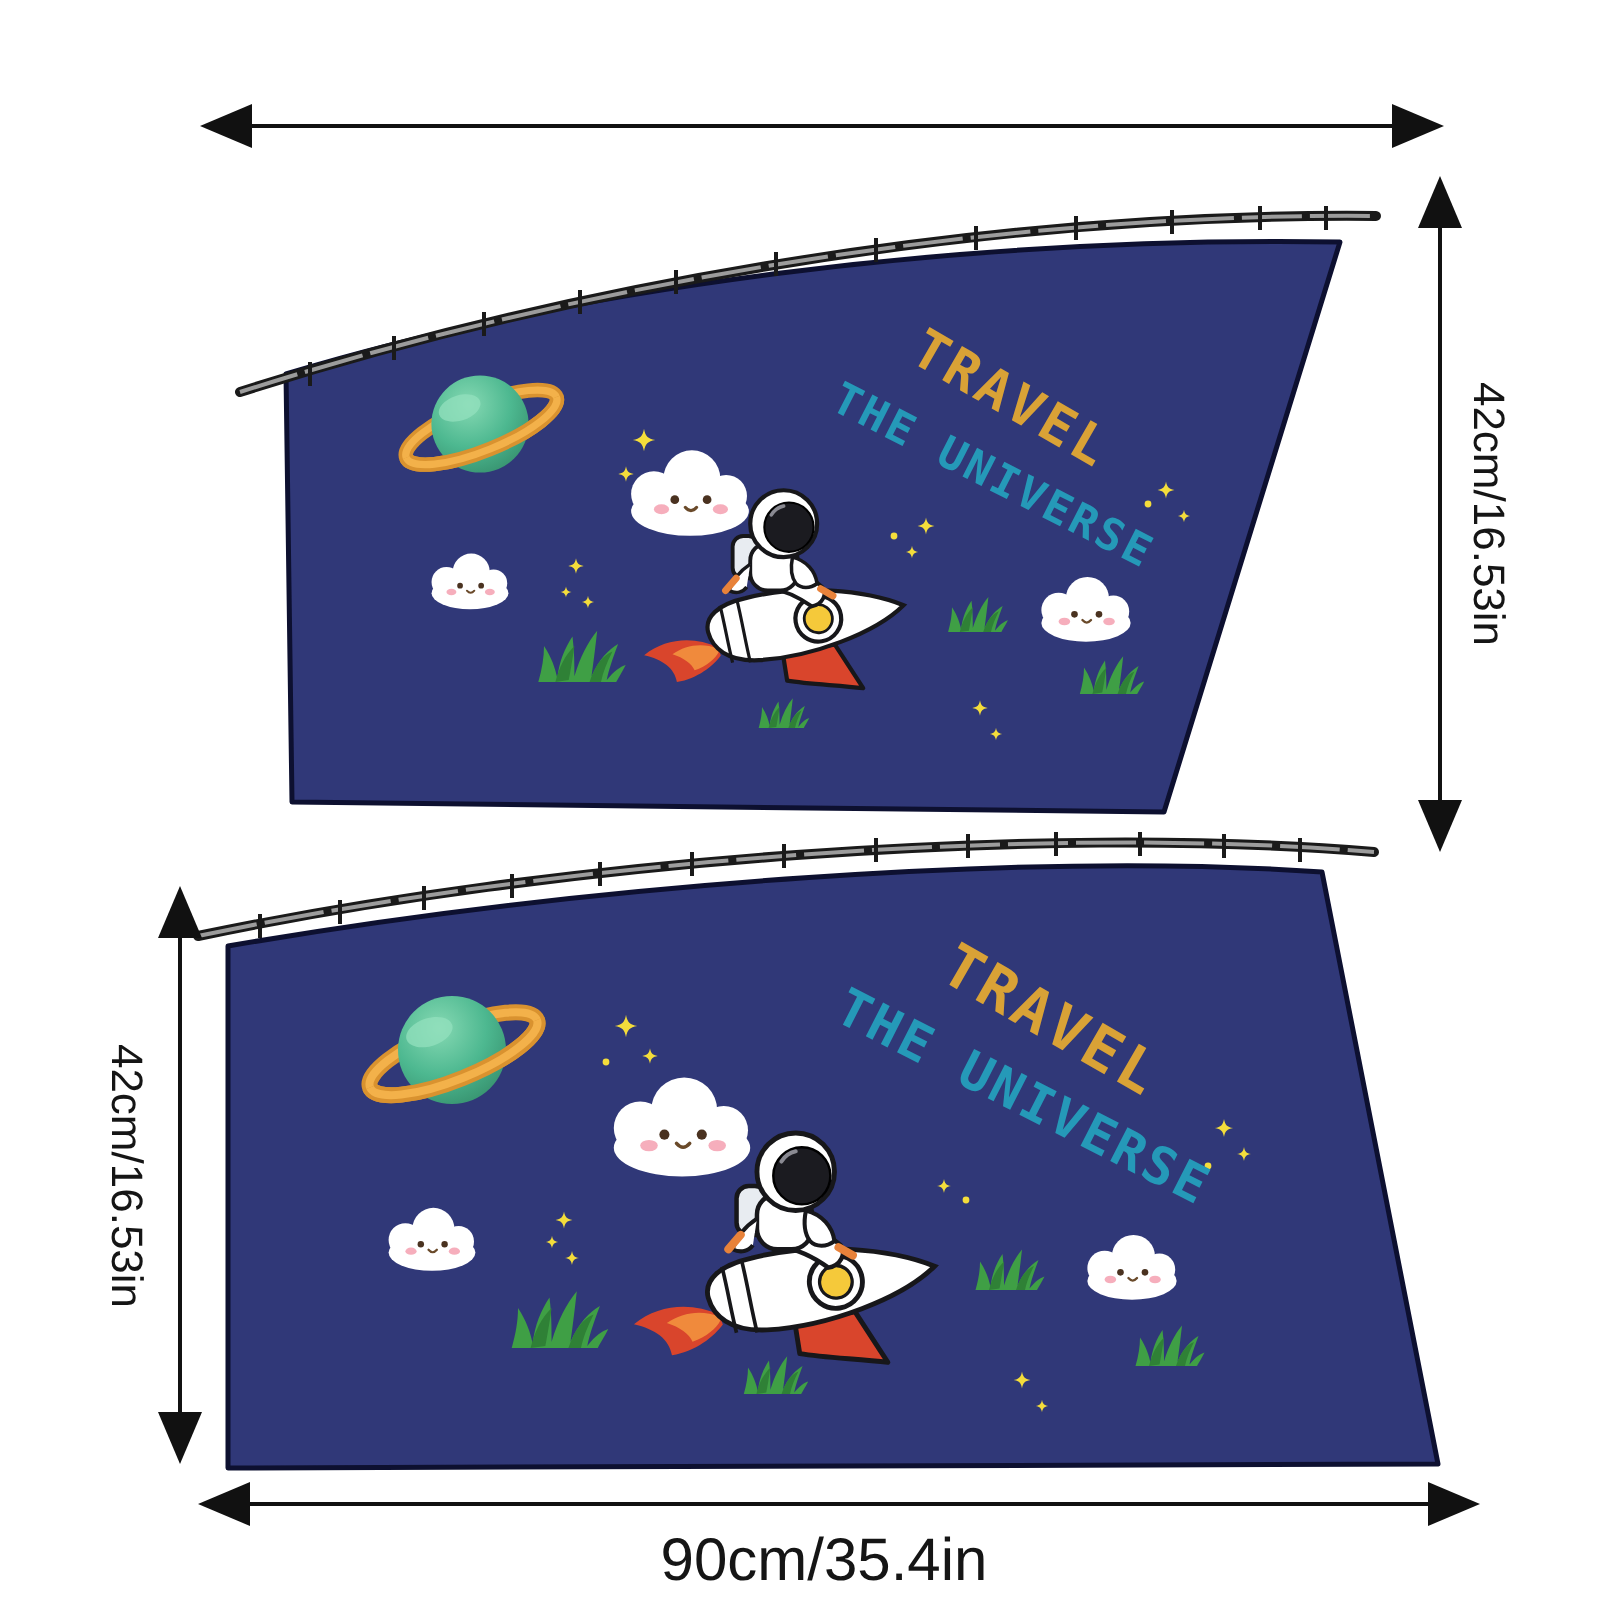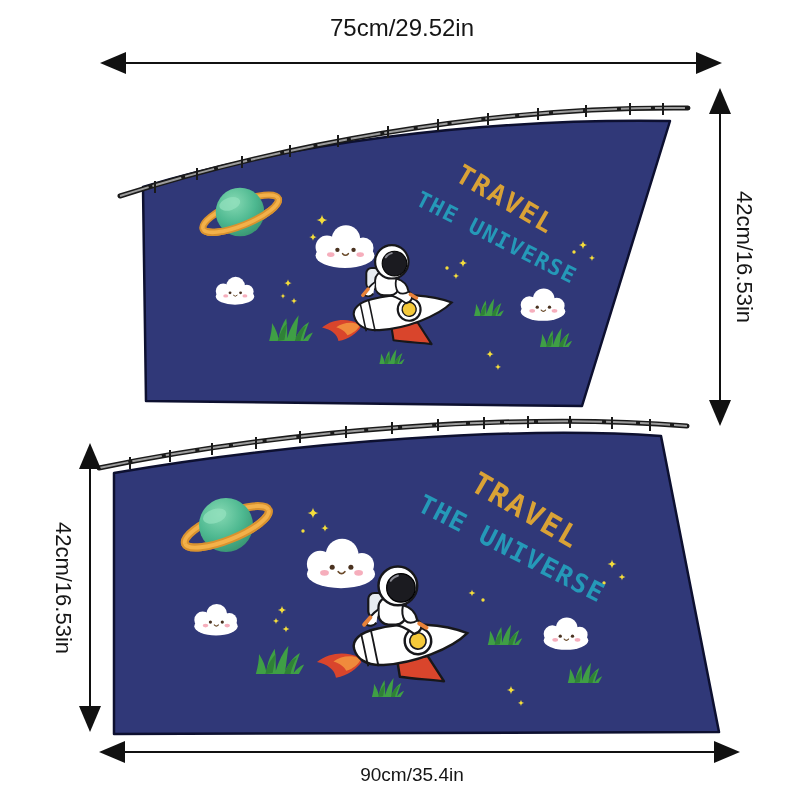--- a/index.html
+++ b/index.html
@@ -2,21 +2,21 @@
 <html><head>
 <meta charset="utf-8">
 <style>
   html,body{margin:0;padding:0;background:#ffffff;}
   #canvas{position:relative;width:800px;height:800px;background:#ffffff;overflow:hidden;
           font-family:"Liberation Sans",sans-serif;}
   #scene{position:absolute;left:0;top:0;}
   .dim-label{position:absolute;color:#151515;text-align:center;white-space:nowrap;
              font-family:"Liberation Sans",sans-serif;}
   .dim-label.h-top{left:252px;top:14px;width:300px;font-size:24px;}
-  .dim-label.h-bottom{left:262px;top:764px;width:300px;font-size:19px;}
+  .dim-label.h-bottom{left:262px;top:764px;width:300px;font-size:30px;}
   .dim-label.v-right{left:634px;top:243px;width:220px;height:28px;line-height:28px;
                      font-size:22px;transform:rotate(90deg);}
   .dim-label.v-left{left:-47px;top:574px;width:220px;height:28px;line-height:28px;
                     font-size:22px;transform:rotate(90deg);}
   .print-text{font-family:"DejaVu Sans Mono",monospace;font-weight:bold;}
 </style>
 </head>
 <body>
 
 <div id="canvas">
@@ -164,18 +164,17 @@
     <text class="print-text" x="525" y="512" transform="rotate(30 525 512)" text-anchor="middle" dominant-baseline="middle" font-size="30" letter-spacing="2" fill="#d9a236">TRAVEL</text>
     <text class="print-text" x="511" y="550" transform="rotate(27 511 550)" text-anchor="middle" dominant-baseline="middle" font-size="26" letter-spacing="1.5" fill="#2599b8">THE UNIVERSE</text>
   </g>
 
   <line x1="104" y1="63" x2="718" y2="63" stroke="#111111" stroke-width="2" marker-start="url(#arrowHead)" marker-end="url(#arrowHead)"></line>
   <line x1="720" y1="92" x2="720" y2="422" stroke="#111111" stroke-width="2" marker-start="url(#arrowHead)" marker-end="url(#arrowHead)"></line>
   <line x1="90" y1="447" x2="90" y2="728" stroke="#111111" stroke-width="2" marker-start="url(#arrowHead)" marker-end="url(#arrowHead)"></line>
   <line x1="103" y1="752" x2="736" y2="752" stroke="#111111" stroke-width="2" marker-start="url(#arrowHead)" marker-end="url(#arrowHead)"></line>
 </svg>
 
-<div class="dim-label h-top">75cm/29.52in</div>
 <div class="dim-label v-right">42cm/16.53in</div>
 <div class="dim-label v-left">42cm/16.53in</div>
 <div class="dim-label h-bottom">90cm/35.4in</div>
 
 </div>
 
 </body></html>

